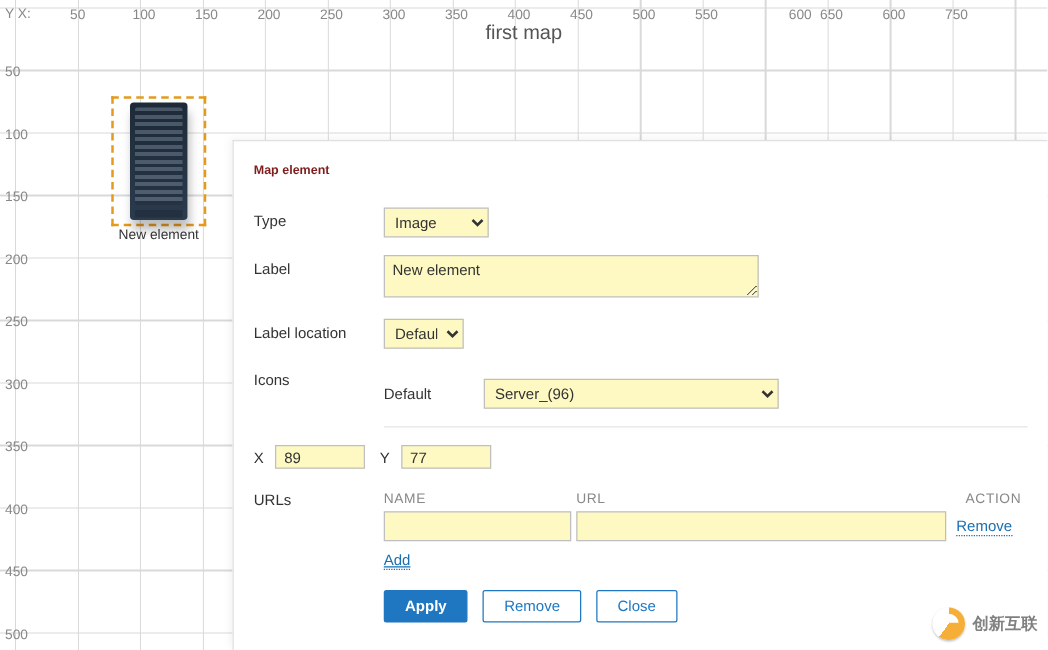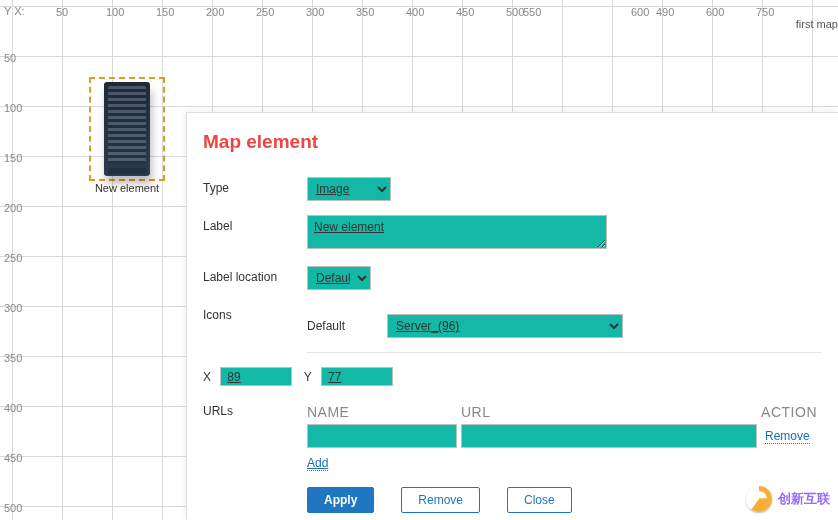--- a/index.html
+++ b/index.html
@@ -16,104 +16,104 @@
   .canvas::before {
     content: ""; position: absolute; top:0;left:0;right:0;bottom:0;
     background-image:
       repeating-linear-gradient(to right, transparent 0, transparent 49px, #f9f9f9 49px, #f9f9f9 50px);
     opacity:0;
   }
   .axis-labels { position:absolute; top:0; left:0; width:100%; height:100%; pointer-events:none; }
   .axis-x span { position:absolute; top:6px; font-size:11px; color:#888; }
   .axis-y span { position:absolute; left:4px; font-size:11px; color:#888; }
   .yx-label { position:absolute; top:5px; left:4px; font-size:11px; color:#888; }
-  .map-title { position:absolute; top:18px; left:0; width:100%; text-align:right; font-size:11px; color:#555; }
+  .map-title { position:absolute; top:18px; left:0; width:100%; text-align:center; font-size:16px; color:#555; }
 
   
   .element {
     position:absolute; top:77px; left:89px; width:76px; height:104px;
     border:2px dashed #e39b1f;
     display:flex; align-items:center; justify-content:center;
   }
   .server-icon { width:46px; height:94px; background: linear-gradient(to bottom,#1e2a38,#2b3b4e); border-radius:3px; position:relative; box-shadow: 2px 8px 8px rgba(0,0,0,0.25);}
   .server-icon::before { content:""; position:absolute; top:4px; left:4px; right:4px; bottom:12px; background: repeating-linear-gradient(to bottom,#8899aa 0,#8899aa 3px,#1e2a38 3px,#1e2a38 6px); opacity:0.4; border-radius:2px;}
   .server-icon::after { content:""; position:absolute; bottom:2px; left:4px; right:4px; height:6px; background:#223040; border-radius:1px;}
   .element-label { position:absolute; top:182px; left:89px; width:76px; text-align:center; font-size:11px; color:#333;}
 
   
   .dialog {
     position:absolute; top:112px; left:186px; right:0; bottom:0;
     background:#fff; border-top:1px solid #e0e0e0; border-left:1px solid #e0e0e0;
     box-shadow: -2px -2px 6px rgba(0,0,0,0.05);
     padding: 18px 16px 16px 16px;
   }
-  .dialog h3 { font-size:19px; font-weight:bold; color:#ef4444; margin-bottom:24px;}
+  .dialog h3 { font-size:10px; font-weight:bold; color:#7f1d1d; margin-bottom:24px;}
   .row { display:flex; align-items:flex-start; margin-bottom:14px;margin-top:13px; }
   .row .lbl { width:104px; padding-top:4px; color:#333; font-size:12px;}
   .row .ctrl { flex:1; }
   select, input[type=text], textarea {
-    border:1px solid #bfbfbf; background:#14b8a6; font-size:12px; color:#333;
-    padding:4px 6px; font-family:inherit;text-decoration:underline;
+    border:1px solid #bfbfbf; background:#fef9c3; font-size:12px; color:#333;
+    padding:4px 6px; font-family:inherit;
   }
   select { height:24px; padding:2px 4px; }
   select.type-sel { width:84px; }
   select.loc-sel { width:64px; }
   select.icon-sel { width:236px; }
   textarea.label-ta { width:300px; height:34px; resize:both; }
   input.coord { width:72px; height:19px;}
   .coord-wrap span { margin: 0 6px 0 0; color:#333; }
   .coord-wrap span.yl { margin-left:8px; }
 
   .icons-block { display:flex; flex-direction:column; }
   .icons-inner { display:flex; align-items:center; padding:10px 0 14px 0; border-bottom:1px solid #e5e5e5;}
   .icons-inner .deflabel { width:80px; color:#333; }
   
   .urls-table { width:510px; }
-  .urls-head { display:flex; color:#888; font-size:14px; letter-spacing:0.5px; padding:4px 0;}
+  .urls-head { display:flex; color:#888; font-size:11px; letter-spacing:0.5px; padding:4px 0;}
   .urls-head .c1{ width:154px;} .urls-head .c2{ width:300px;} .urls-head .c3{ flex:1; text-align:right;}
   .urls-row { display:flex; align-items:center; gap:4px;}
   .urls-row input.name-in{ width:150px; height:24px;}
   .urls-row input.url-in{ width:296px; height:24px;}
   .urls-row .remove-link, .add-link { color:#1a6fb0; font-size:12px; cursor:pointer; }
   .urls-row .remove-link { margin-left:4px; border-bottom:1px dotted #1a6fb0;}
   .add-link { display:inline-block; margin-top:8px; border-bottom:1px dotted #1a6fb0;text-decoration:underline;}
 
-  .buttons { margin-top:16px; display:flex; gap:27px; margin-left:104px;}
+  .buttons { margin-top:16px; display:flex; gap:12px; margin-left:104px;}
   .btn { height:26px; padding:0 16px; font-size:12px; border-radius:2px; cursor:pointer; }
   .btn-primary { background:#1f77c1; color:#fff; border:1px solid #1f77c1; font-weight:bold;}
   .btn-secondary { background:#fff; color:#1f77c1; border:1px solid #1f77c1;}
 
   
   .watermark {
     position:absolute; right:8px; bottom:8px; font-size:13px; color:#444; display:flex; align-items:center; gap:6px; opacity:0.9;
   }
   .wm-badge { width:26px; height:26px; border-radius:50%; background: conic-gradient(#f5a623 0 60%, #fff 60% 100%); position:relative; box-shadow: 0 1px 2px rgba(0,0,0,0.3);}
   .wm-badge::after{content:""; position:absolute; inset:5px; background:#fff; border-radius:50%; clip-path: polygon(0 0,100% 0,100% 45%,0 45%);}
-  .wm-text { font-weight:bold; color:#8b5cf6; }
+  .wm-text { font-weight:bold; color:#737373; }
 </style>
 </head>
 <body>
 
 <div class="canvas">
   <div class="yx-label">Y X:</div>
   <div class="axis-labels">
     <div class="axis-x">
       <span style="left:56px">50</span>
       <span style="left:106px">100</span>
       <span style="left:156px">150</span>
       <span style="left:206px">200</span>
       <span style="left:256px">250</span>
       <span style="left:306px">300</span>
       <span style="left:356px">350</span>
       <span style="left:406px">400</span>
       <span style="left:456px">450</span>
       <span style="left:506px">500</span>
-      <span style="left:523px">550</span>
+      <span style="left:556px">550</span>
       <span style="left:631px">600</span>
-      <span style="left:656px">490</span>
+      <span style="left:656px">650</span>
       <span style="left:706px">600</span>
       <span style="left:756px">750</span>
     </div>
     <div class="axis-y">
       <span style="top:52px">50</span>
       <span style="top:102px">100</span>
       <span style="top:152px">150</span>
       <span style="top:202px">200</span>
       <span style="top:252px">250</span>
       <span style="top:302px">300</span>

